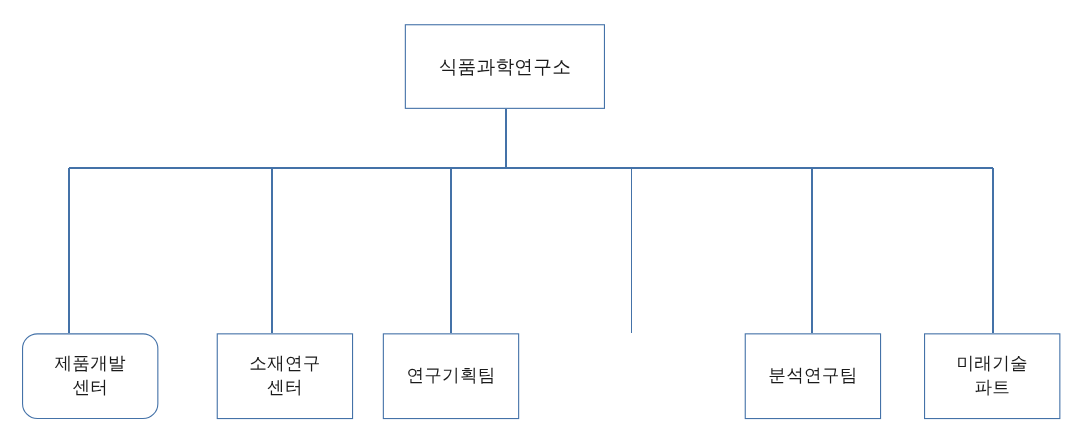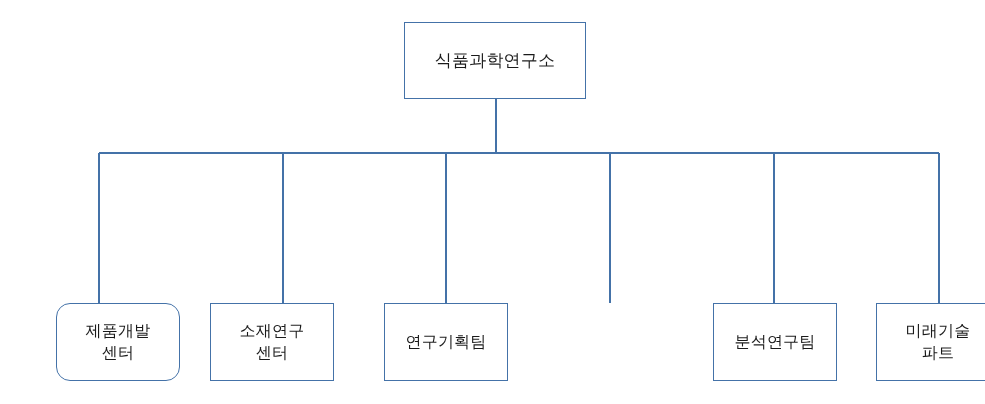--- a/index.html
+++ b/index.html
@@ -14,21 +14,20 @@
     overflow: hidden;
     font-family: "Liberation Sans", "DejaVu Sans", sans-serif;
   }
 
   #org-chart {
     position: absolute;
     left: 0;
     top: 0;
     width: 859px;
     height: 404px;
-    margin-left: 36px;
   }
 
   .connector-layer {
     position: absolute;
     left: 0;
     top: 0;
     width: 985px;
     height: 404px;
     pointer-events: none;
   }
@@ -66,21 +65,21 @@
   .node-leaf {
     top: 303px;
     height: 78px;
     width: 124px;
   }
   .node-leaf .node-label {
     font-size: 16px;
   }
 
   .node-leaf-0 { left: 20px; border-radius: 14px; }
-  .node-leaf-1 { left: 174px; }
+  .node-leaf-1 { left: 197px; }
   .node-leaf-2 { left: 348px; justify-content: center; }
   .node-leaf-3 { left: 513px; }
   .node-leaf-4 { left: 677px; }
   .node-leaf-5 { left: 840px; }
 </style>
 </head>
 <body>
 
 <div id="org-chart">
 

